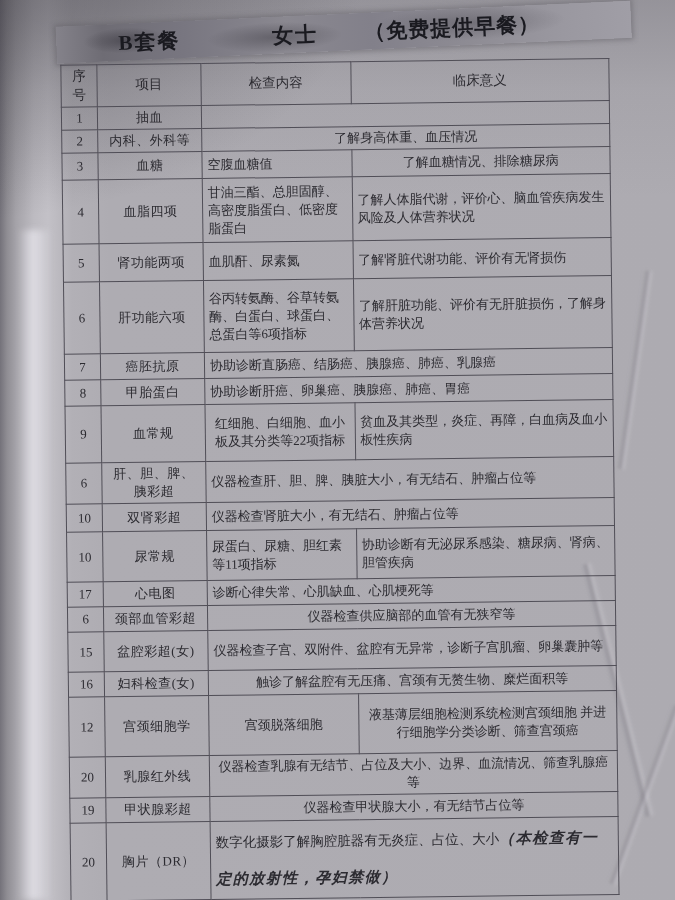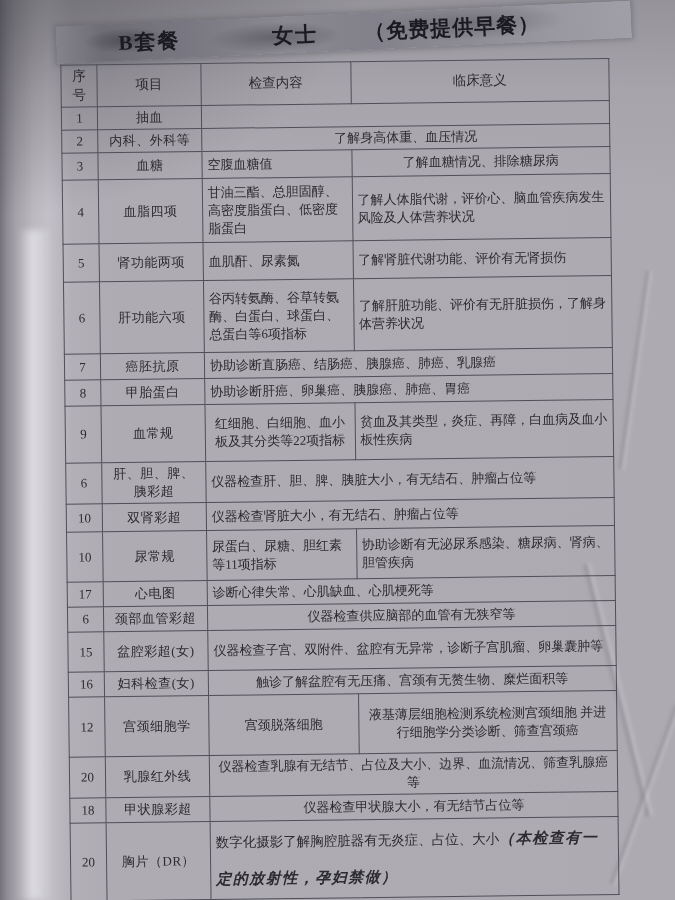--- a/index.html
+++ b/index.html
@@ -176,21 +176,21 @@
             <td class="item">宫颈细胞学</td>
             <td class="content" style="text-align: center;">宫颈脱落细胞</td>
             <td class="clinical" style="text-align: center;">液基薄层细胞检测系统检测宫颈细胞 并进行细胞学分类诊断、筛查宫颈癌</td>
           </tr>
           <tr style="height: 36px;">
             <td class="num">20</td>
             <td class="item">乳腺红外线</td>
             <td class="merged" colspan="2" style="text-align: center;">仪器检查乳腺有无结节、占位及大小、边界、血流情况、筛查乳腺癌等</td>
           </tr>
           <tr style="height: 25px;">
-            <td class="num">18</td>
+            <td class="num">19</td>
             <td class="item">甲状腺彩超</td>
             <td class="merged" colspan="2" style="text-align: center;">仪器检查甲状腺大小，有无结节占位等</td>
           </tr>
           <tr class="tall" style="height: 66px;">
             <td class="num">20</td>
             <td class="item">胸片（DR）</td>
             <td class="merged" colspan="2">数字化摄影了解胸腔脏器有无炎症、占位、大小<span class="ital">（本检查有一定的放射性，孕妇禁做）</span></td>
           </tr>
         </tbody>
     </table>

